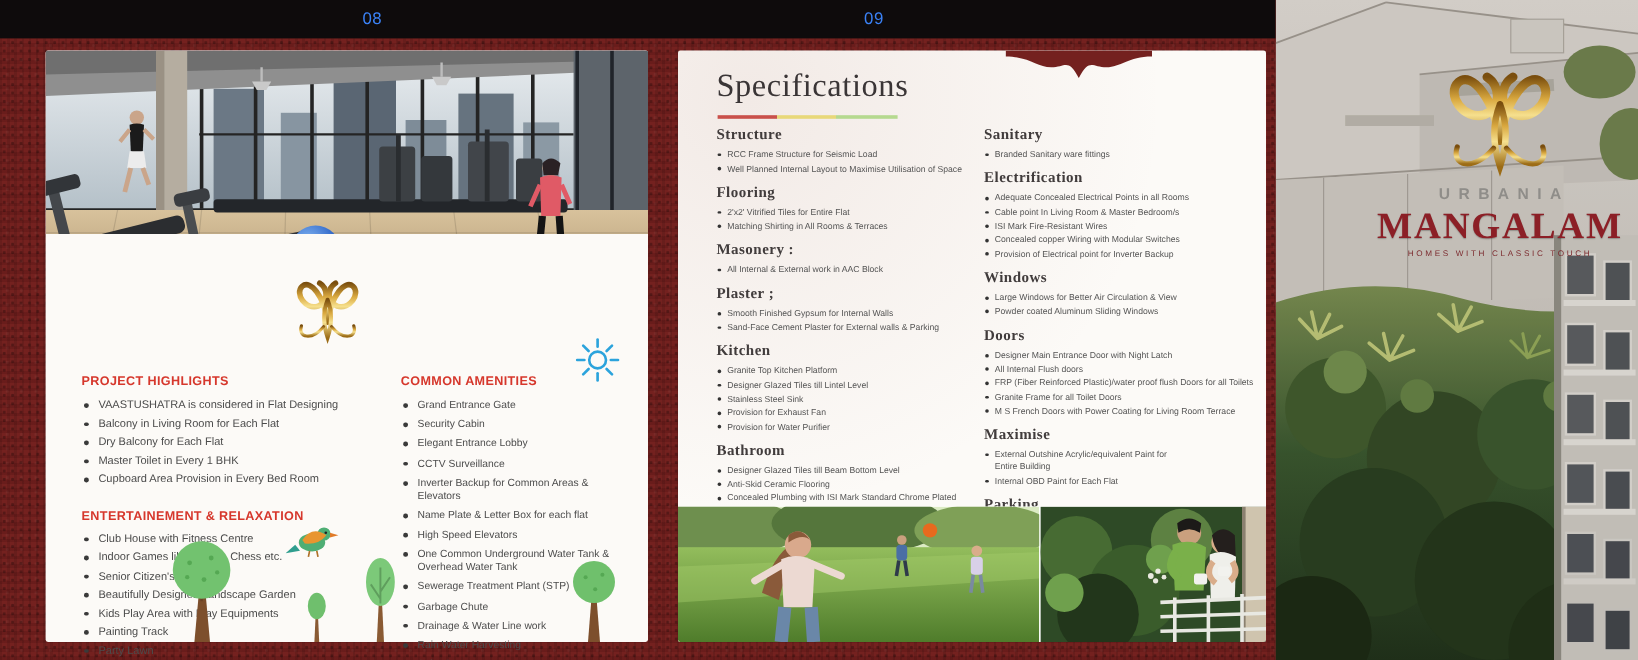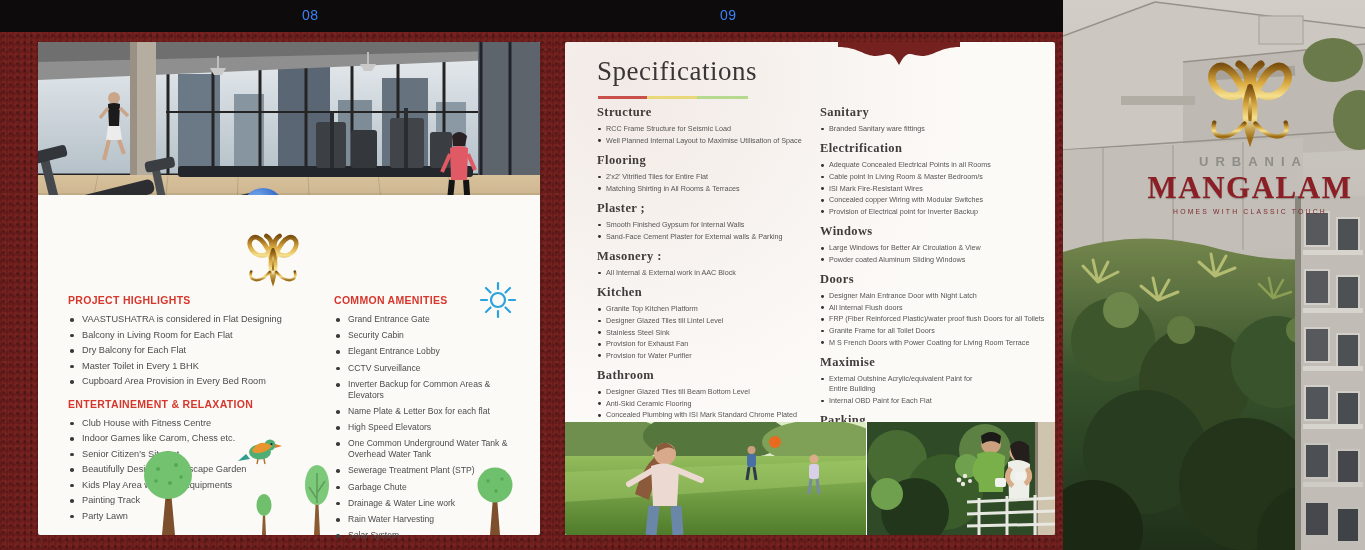--- a/index.html
+++ b/index.html
@@ -29,21 +29,21 @@
   .gym-photo svg{display:block;}
   .badge{position:absolute;left:64px;top:160px;background:#f2e41c;color:#141414;
     font-weight:bold;font-size:11.5px;letter-spacing:.6px;padding:5px 12px;}
   .photo-caption{position:absolute;right:26px;top:166px;color:rgba(255,255,255,.78);font-size:7.5px;letter-spacing:.4px;}
   .flourish-page{position:absolute;left:202px;top:186px;width:66px;height:62px;z-index:4;}
   
   .amen-col{position:absolute;top:252px;}
   .col-left{left:30px;width:258px;}
   .col-right{left:296px;width:188px;}
   .amen-section{margin:0 0 7px 0;}
-  .amen-heading{margin:0 0 8px 0;color:#d6372c;font-size:10.5px;font-weight:bold;letter-spacing:.3px;}
+  .amen-heading{margin:18px 0 8px 0;color:#d6372c;font-size:10.5px;font-weight:bold;letter-spacing:.3px;}
   .amen-list{list-style:none;margin:0 0 10px 0;padding:0;}
   .amen-list li{position:relative;padding-left:14px;font-size:9.2px;color:#4c4c4c;margin-bottom:4px;line-height:1.25;}
   .col-right .amen-list li{margin-bottom:5.5px;font-size:8.6px;}
   .amen-list li::before{content:"";position:absolute;left:2px;top:4px;width:3.6px;height:3.6px;border-radius:50%;background:#3a3a3a;}
   .sun{position:absolute;left:440px;top:238px;}
   .bird{position:absolute;left:200px;top:392px;}
   .trees{position:absolute;left:0;bottom:0;}
   
   .bracket{position:absolute;left:273px;top:0;}
   .spec-title{position:absolute;left:32px;top:14px;margin:0;font-family:"Liberation Serif",serif;
@@ -350,30 +350,30 @@
           </ul>
         </section>
         <section class="spec-section">
           <h3 class="spec-heading">Flooring</h3>
           <ul class="spec-list">
             <li>2'x2' Vitrified Tiles for Entire Flat</li>
             <li>Matching Shirting in All Rooms &amp; Terraces</li>
           </ul>
         </section>
         <section class="spec-section">
+          <h3 class="spec-heading">Masonery :</h3>
+          <ul class="spec-list">
+            <li>All Internal &amp; External work in AAC Block</li>
+          </ul>
+        </section>
+        <section class="spec-section">
           <h3 class="spec-heading">Plaster ;</h3>
           <ul class="spec-list">
             <li>Smooth Finished Gypsum for Internal Walls</li>
             <li>Sand-Face Cement Plaster for External walls &amp; Parking</li>
-          </ul>
-        </section>
-        <section class="spec-section">
-          <h3 class="spec-heading">Masonery :</h3>
-          <ul class="spec-list">
-            <li>All Internal &amp; External work in AAC Block</li>
           </ul>
         </section>
         <section class="spec-section">
           <h3 class="spec-heading">Kitchen</h3>
           <ul class="spec-list">
             <li>Granite Top Kitchen Platform</li>
             <li>Designer Glazed Tiles till Lintel Level</li>
             <li>Stainless Steel Sink</li>
             <li>Provision for Exhaust Fan</li>
             <li>Provision for Water Purifier</li>

